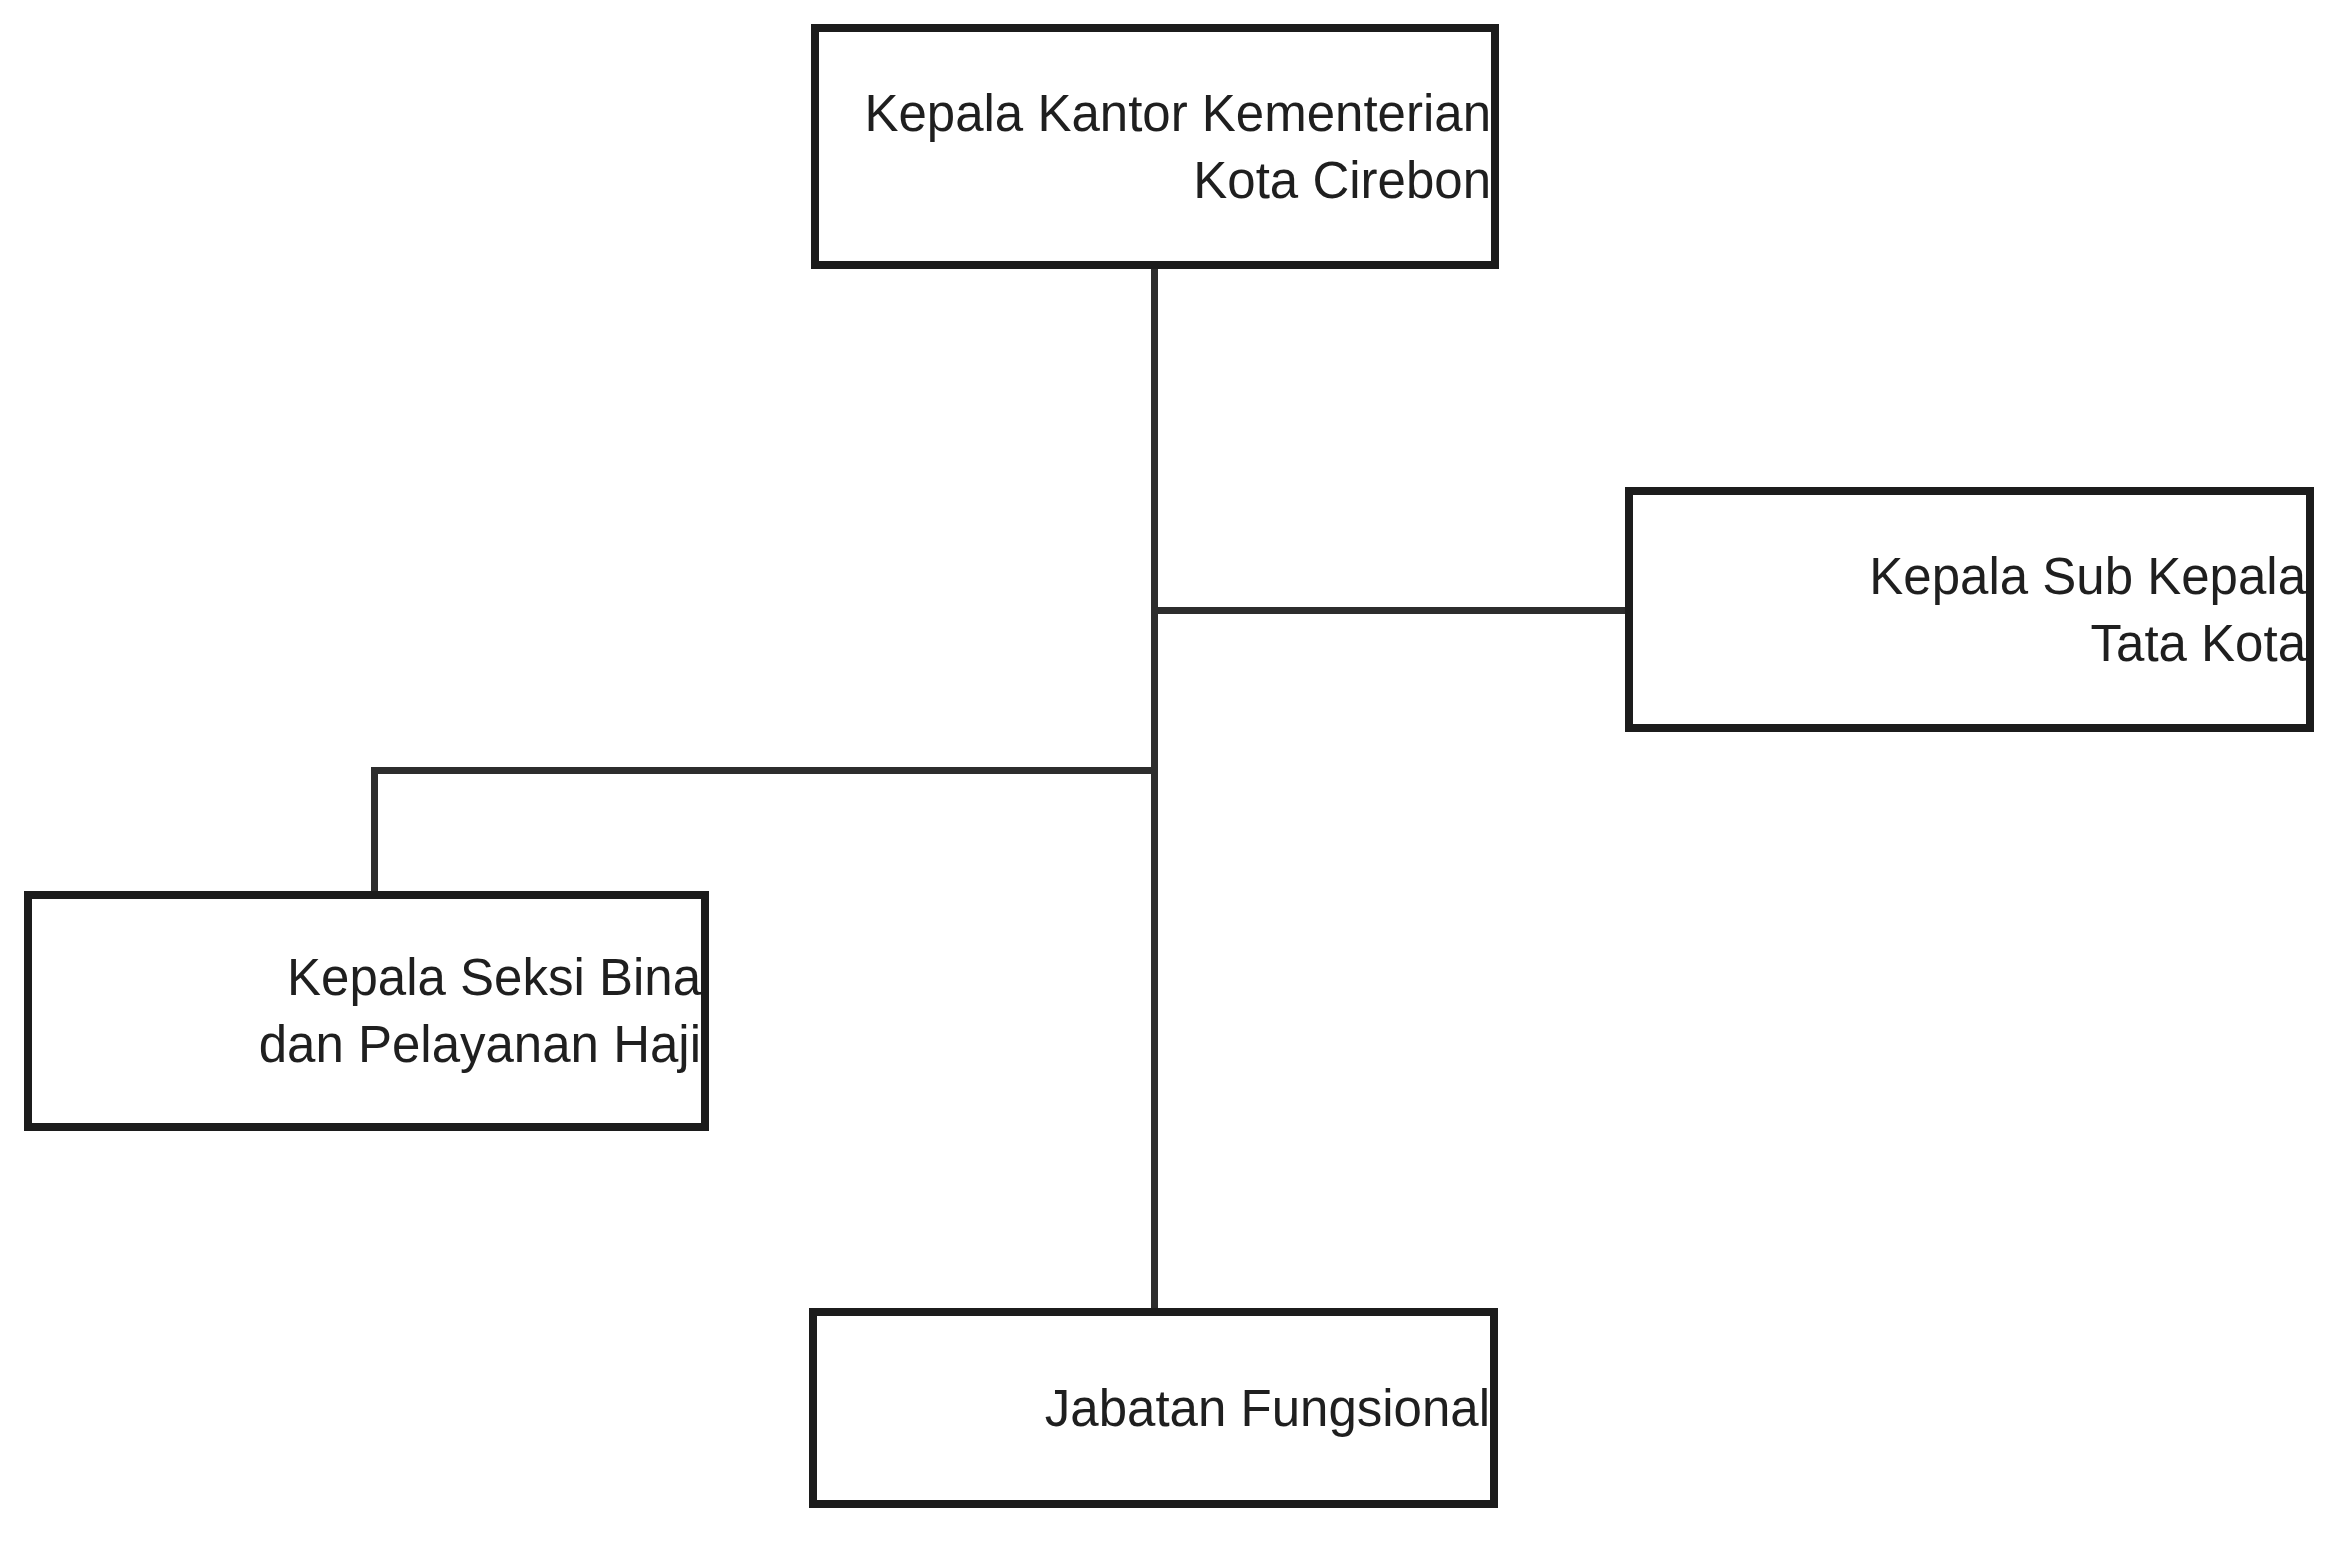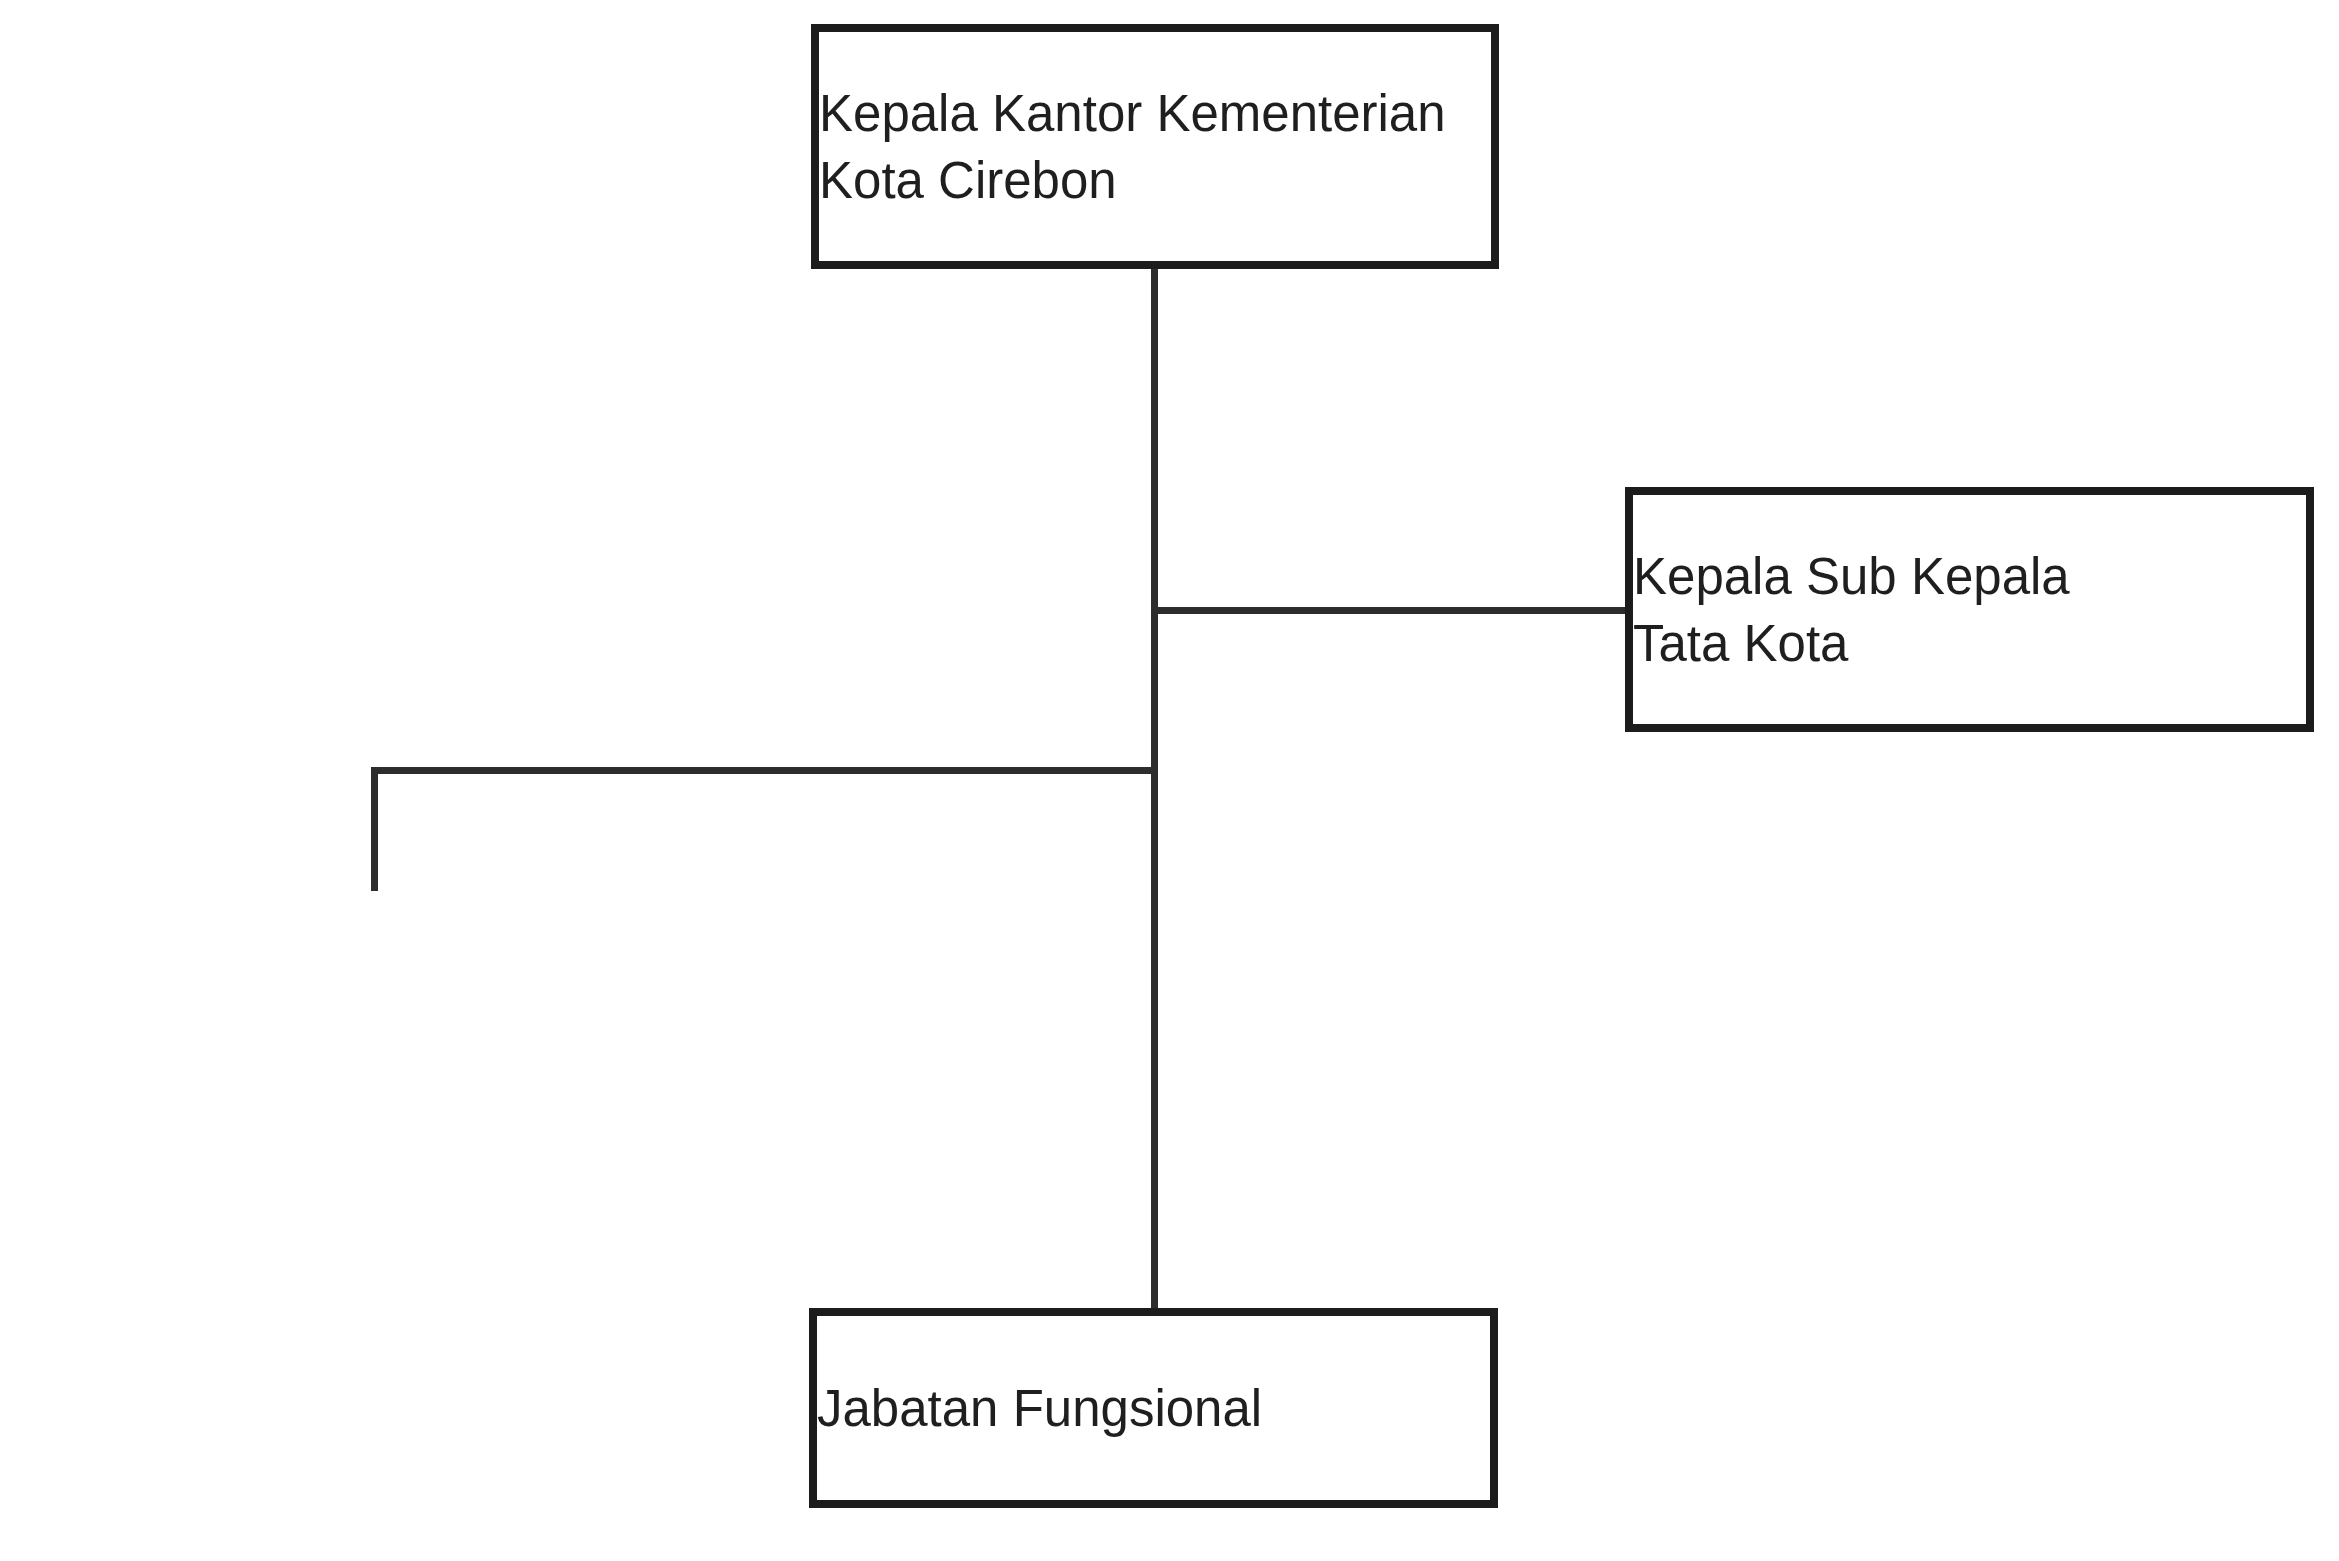--- a/index.html
+++ b/index.html
@@ -18,21 +18,21 @@
     font-family: "Liberation Sans", "DejaVu Sans", sans-serif;
     overflow: hidden;
   }
   .org-node {
     position: absolute;
     border: 8.6px solid var(--border-color);
     background: var(--bg-color);
     display: flex;
     flex-direction: column;
     justify-content: center;
-    align-items: flex-start;
+    align-items: flex-end;
     text-align: center;
   }
   .org-node .node-line {
     display: block;
     font-size: 51px;
     line-height: 67px;
     color: var(--text-color);
     white-space: nowrap;
   }
   .connector {
@@ -63,19 +63,23 @@
   <div class="org-node node-top">
     <span class="node-line">Kepala Kantor Kementerian</span>
     <span class="node-line">Kota Cirebon</span>
   </div>
 
   <div class="org-node node-right">
     <span class="node-line">Kepala Sub Kepala</span>
     <span class="node-line">Tata Kota</span>
   </div>
 
+  <div class="org-node node-left">
+    <span class="node-line">Kepala Seksi Bina</span>
+    <span class="node-line">dan Pelayanan Haji</span>
+  </div>
 
   <div class="org-node node-bottom">
     <span class="node-line">Jabatan Fungsional</span>
   </div>
 
 </div>
 
 
 </body></html>

